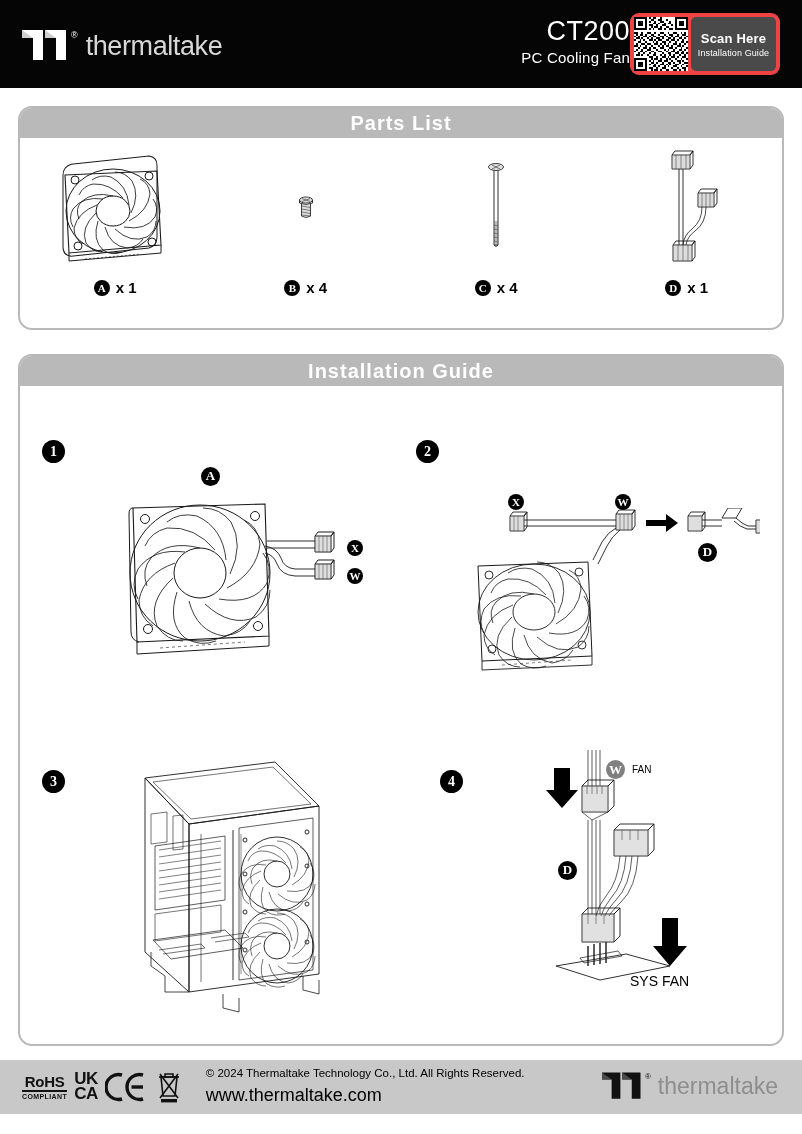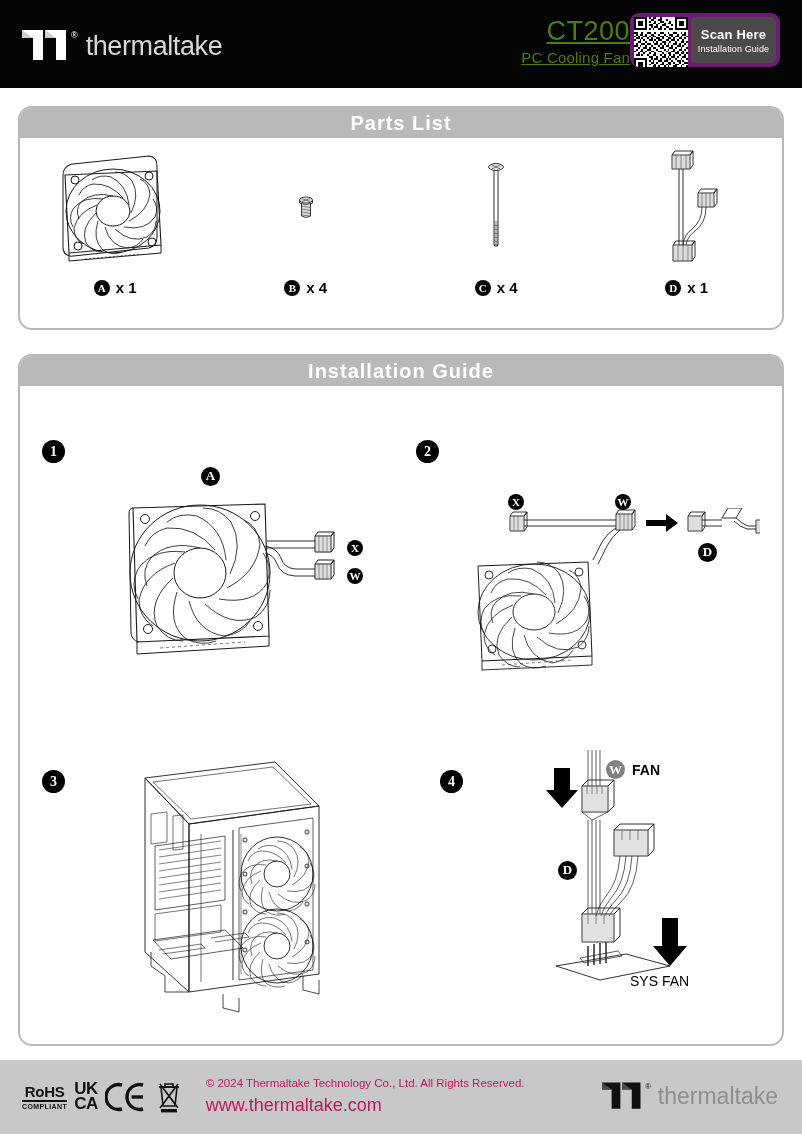--- a/index.html
+++ b/index.html
@@ -20,29 +20,29 @@
   .logo-wrap { position: absolute; left: 22px; top: 30px; display: flex; align-items: flex-start; }
   .tt-mark { position: relative; width: 48px; height: 30px; }
   .tt-mark svg { display: block; }
   .reg-mark { color: #ffffff; font-size: 9px; line-height: 1; margin-left: 1px; margin-top: 1px; }
   .brand-word {
     color: #d8d8d8; font-size: 27px; letter-spacing: -0.4px;
     margin-left: 8px; margin-top: 1px; font-weight: 400;
   }
   .title-block {
     position: absolute; right: 172px; top: 16px;
-    text-align: right; color: #4d7c0f; text-decoration: underline;
+    text-align: right; color: #ffffff;
   }
   .model-name { font-size: 27px; letter-spacing: 0.5px; font-weight: 400; line-height: 1.15; }
   .model-sub  { font-size: 15px; letter-spacing: 0.2px; font-weight: 400; margin-top: 2px; margin-left: 20px; }
 
   .qr-badge {
     position: absolute; right: 22px; top: 13px;
-    width: 150px; height: 54px;
-    background: #701a75; border-radius: 9px;
+    width: 150px; height: 62px;
+    background: #ef4444; border-radius: 9px;
     display: flex; overflow: hidden; padding: 4px;
   }
   .qr-code { width: 54px; height: 54px; flex: 0 0 54px; }
   .qr-text {
     flex: 1; background: #4a4a4a; border-radius: 5px; margin-left: 3px;
     display: flex; flex-direction: column; align-items: center; justify-content: center;
     color: #ffffff;
   }
   .qr-title { font-size: 13px; font-weight: bold; letter-spacing: 0.2px; }
   .qr-sub { font-size: 9px; margin-top: 2px; letter-spacing: 0.1px; }
@@ -97,30 +97,30 @@
   #art1 { left: 95px;  top: 84px; }
   #art2 { left: 440px; top: 108px; }
   #art3 { left: 95px;  top: 368px; }
   #art4 { left: 490px; top: 364px; }
 
   .lbl { font-size: 13px; font-weight: bold; color: #000; }
 
   
   .footer {
     position: absolute; left: 0; top: 1060px;
-    width: 802px; height: 74px; background: #c8c8c8;
+    width: 802px; height: 54px; background: #c8c8c8;
     display: flex; align-items: center;
   }
   .certs { display: flex; align-items: center; gap: 7px; margin-left: 22px; }
   .rohs { display: flex; flex-direction: column; align-items: center; }
   .rohs-top { font-size: 15px; font-weight: bold; color: #111; letter-spacing: -0.3px; line-height: 1.05; }
   .rohs-rule { width: 100%; height: 2px; background: #111; margin: 1px 0; }
   .rohs-bot { font-size: 7px; font-weight: bold; color: #111; letter-spacing: 0.4px; }
   .ukca { display: flex; flex-direction: column; line-height: 0.88; font-size: 17px; font-weight: bold; color: #111; letter-spacing: -0.5px; }
-  .copy { margin-left: 22px; color: #be185d; }
+  .copy { margin-left: 22px; color: #000000; }
   .copy-line1 { font-size: 11.5px; line-height: 1.5; }
   .copy-line2 { font-size: 18px; line-height: 1.5; }
   .foot-logo { position: absolute; right: 24px; display: flex; align-items: flex-start; }
   .foot-brand { color: #8e8e8e; font-size: 23px; margin-left: 7px; margin-top: 1px; }
   .foot-reg { color: #111; font-size: 8px; margin-left: 1px; }
 </style>
 </head>
 <body>
 
 <div class="header">
@@ -772,21 +772,21 @@
           </g>
           <g fill="#8a8a8a" opacity="0.25">
             <rect x="72" y="36" width="26" height="26"></rect>
             <rect x="104" y="80" width="34" height="26"></rect>
             <rect x="72" y="164" width="32" height="28"></rect>
           </g>
         </svg>
 
         <div style="position:absolute;left:96px;top:10px;display:flex;align-items:center;gap:7px;">
           <span class="badge lg gray">W</span>
-          <span class="lbl" style="font-size:14px;font-weight:bold;">FAN</span>
+          <span class="lbl" style="font-size:10px;font-weight:normal;">FAN</span>
         </div>
 
         <div style="position:absolute;left:48px;top:110px;">
           <span class="badge lg">D</span>
         </div>
 
         <div style="position:absolute;left:120px;top:222px;">
           <span class="lbl" style="font-size:14px;font-weight:normal;">SYS FAN</span>
         </div>
       </div>

